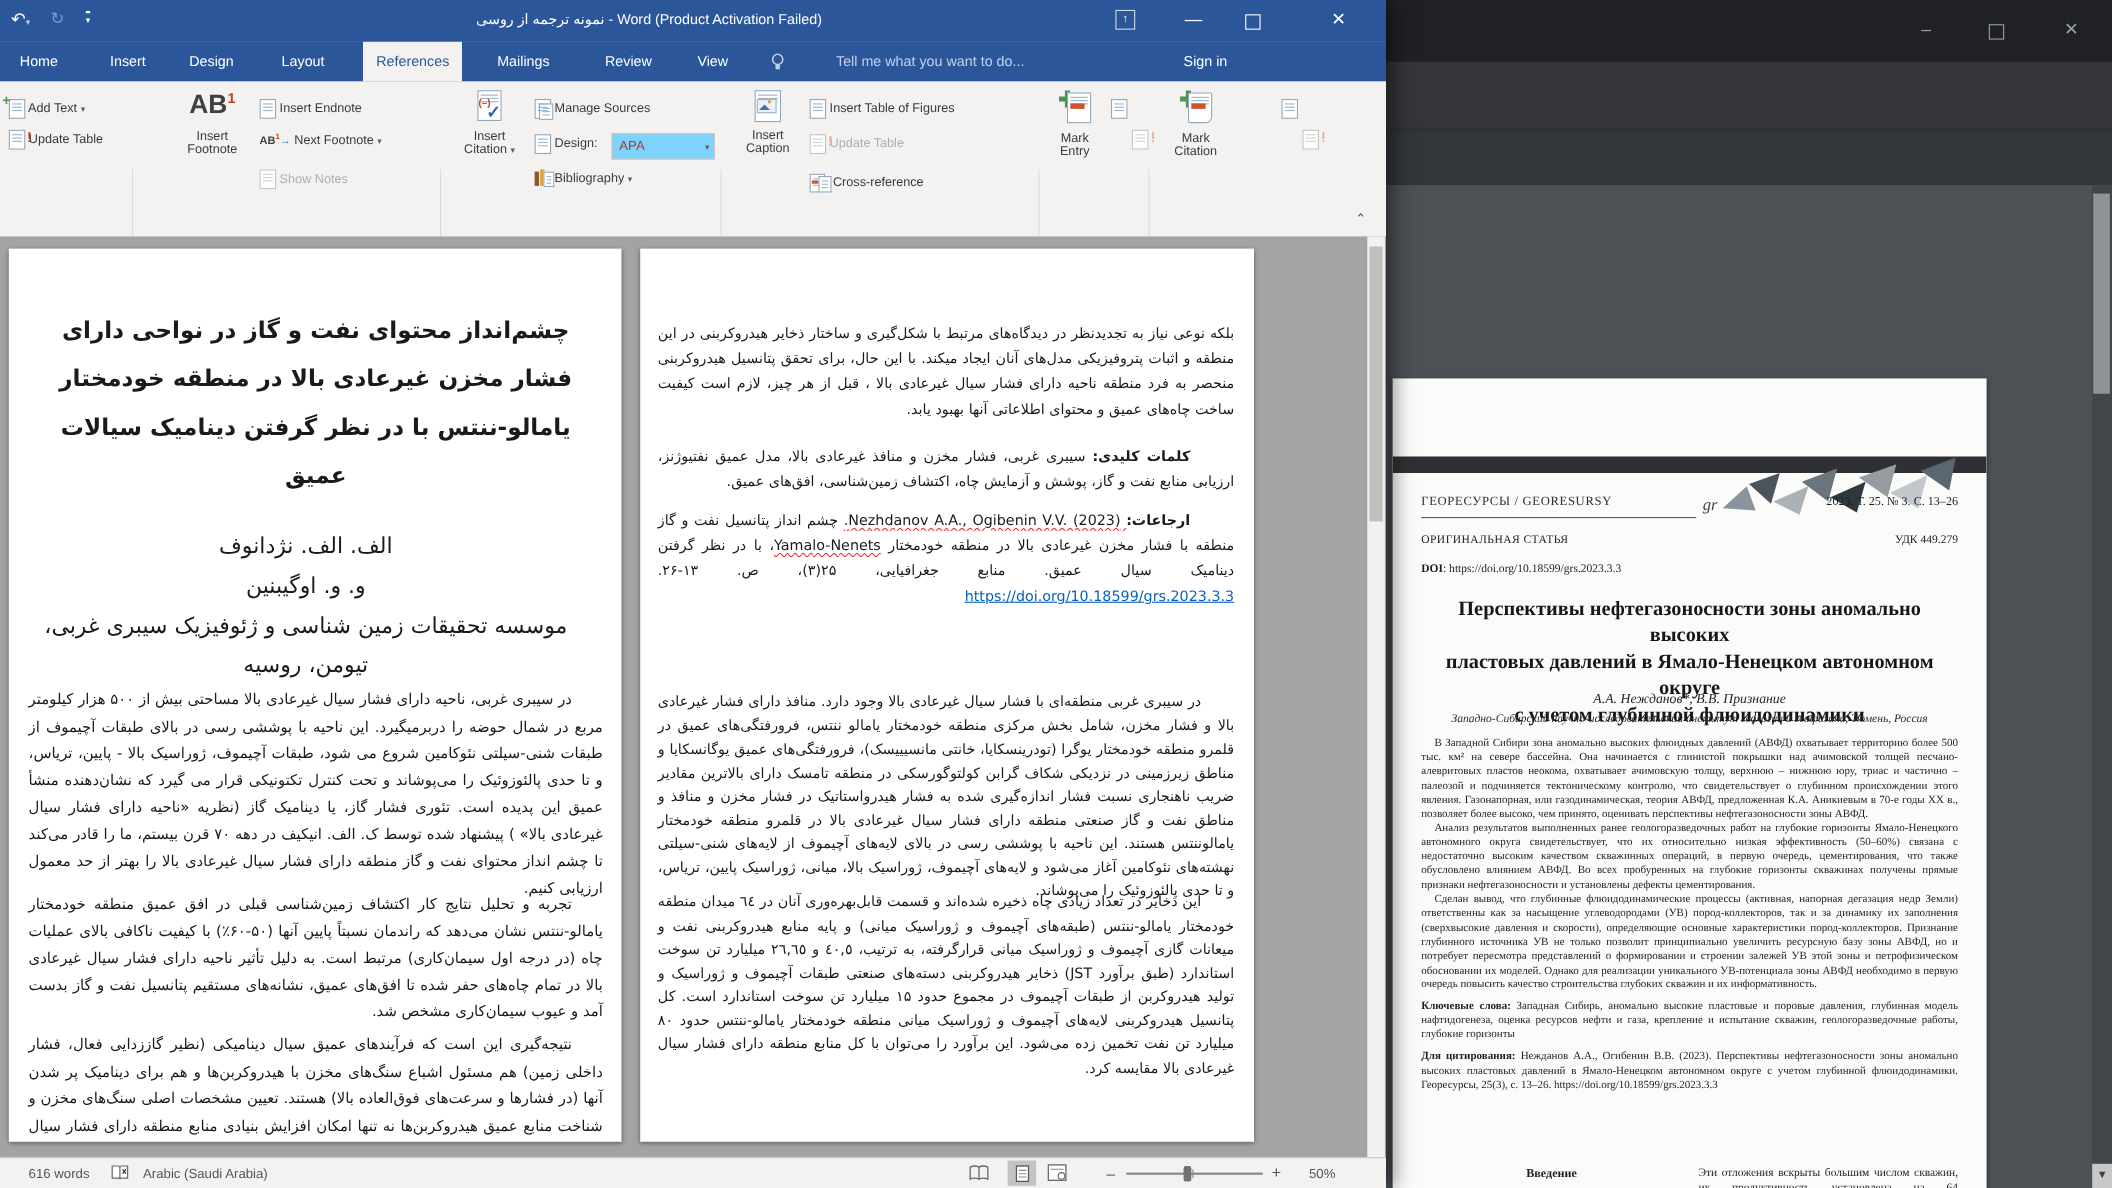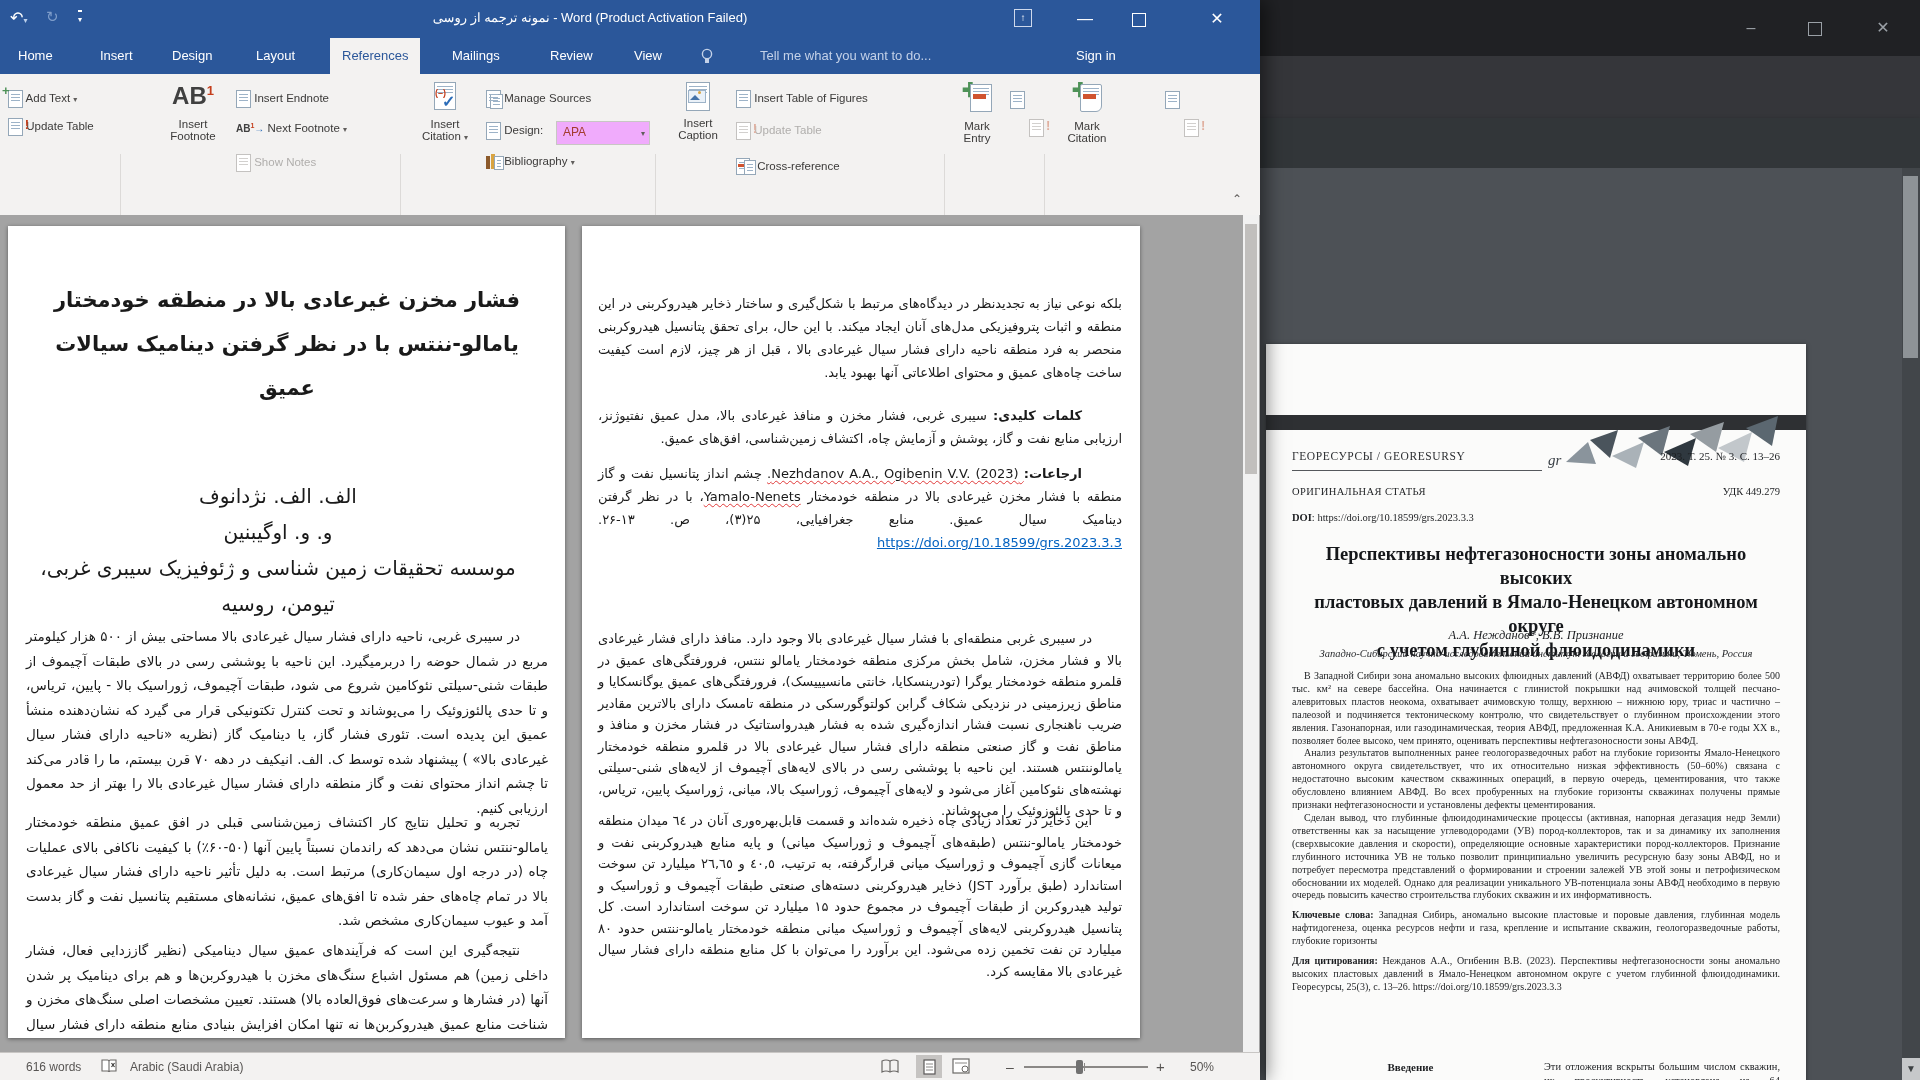--- a/index.html
+++ b/index.html
@@ -313,21 +313,21 @@
       <div class="bigtxt"><span>Citation</span> <span class="caret">▾</span></div>
     </div>
     <div class="r rbtn" style="left:486px;top:16px">
       <span class="ic doc"><span class="ic doc" style="position:absolute;left:3px;top:3px;width:11px;height:13px"></span></span>
       <span>Manage Sources</span>
     </div>
     <div class="r rbtn" style="left:486px;top:48px">
       <span class="ic doc"></span>
       <span>Design:</span>
     </div>
-    <div class="r" style="left:556px;top:47px;width:92px;height:22px;background:#f0abfc;border:1px solid #c8c6c4">
+    <div class="r" style="left:556px;top:47px;width:92px;height:22px;background:#7dd3fc;border:1px solid #c8c6c4">
       <span class="r" style="left:6px;top:3px;font-size:12px;color:#a33c2e">APA</span>
       <span class="r caret" style="right:4px;top:7px">▾</span>
     </div>
     <div class="r rbtn" style="left:486px;top:80px">
       <span class="ic" style="width:15px;height:16px">
         <span style="position:absolute;left:0;top:2px;width:4px;height:13px;background:#8c5a2b"></span>
         <span style="position:absolute;left:5px;top:0;width:4px;height:15px;background:#d9a441"></span>
         <span class="ic doc" style="position:absolute;left:8px;top:2px;width:8px;height:12px"></span>
       </span>
       <span>Bibliography</span> <span class="caret">▾</span>
@@ -390,20 +390,21 @@
     <span class="r ic doc" style="left:1126px;top:16px"></span>
     <span class="r ic doc gray" style="left:1126px;top:44px"><span class="excl" style="right:-7px;top:-2px;color:#e0b0a0">!</span></span>
     <div class="r rlabel" style="left:1044px;width:124px;font-size:10.5px">Table of Authorities</div>
     <div class="r" style="left:1232px;top:118px;font-size:12px;color:#605e5c">⌃</div>
   </div>
 
   <div class="r docarea">
 
     <div class="r page" style="left:8px;top:11px;width:557px;height:812px">
       <div class="r fa fatitle" style="left:20px;top:52px;width:518px">
+        <div>چشم‌انداز محتوای نفت و گاز در نواحی دارای</div>
         <div>فشار مخزن غیرعادی بالا در منطقه خودمختار</div>
         <div>یامالو-ننتس با در نظر گرفتن دینامیک سیالات</div>
         <div>عمیق</div>
       </div>
       <div class="r fa faauth" style="left:20px;top:252px;width:500px">
         <div>الف. الف. نژدانوف</div>
         <div>و. و. اوگیبنین</div>
         <div>موسسه تحقیقات زمین شناسی و ژئوفیزیک سیبری غربی، تیومن، روسیه</div>
       </div>
       <div class="r fa fap" style="left:18px;top:398px;width:522px;text-indent:28px">در سیبری غربی، ناحیه دارای فشار سیال غیرعادی بالا  مساحتی بیش از ۵۰۰ هزار کیلومتر مربع در شمال حوضه را دربرمیگیرد. این ناحیه با پوششی رسی در بالای طبقات آچیموف از طبقات شنی-سیلتی نئوکامین شروع می شود، طبقات آچیموف، ژوراسیک بالا - پایین، تریاس، و تا حدی پالئوزوئیک را می‌پوشاند و تحت کنترل تکتونیکی قرار می گیرد که نشان‌دهنده منشأ عمیق این پدیده است. تئوری فشار گاز، یا دینامیک گاز (نظریه «ناحیه دارای فشار سیال غیرعادی بالا» ) پیشنهاد شده توسط ک. الف. انیکیف در دهه ۷۰ قرن بیستم، ما را قادر می‌کند تا چشم انداز محتوای نفت و گاز منطقه دارای فشار سیال غیرعادی بالا را بهتر از حد معمول ارزیابی کنیم.</div>

